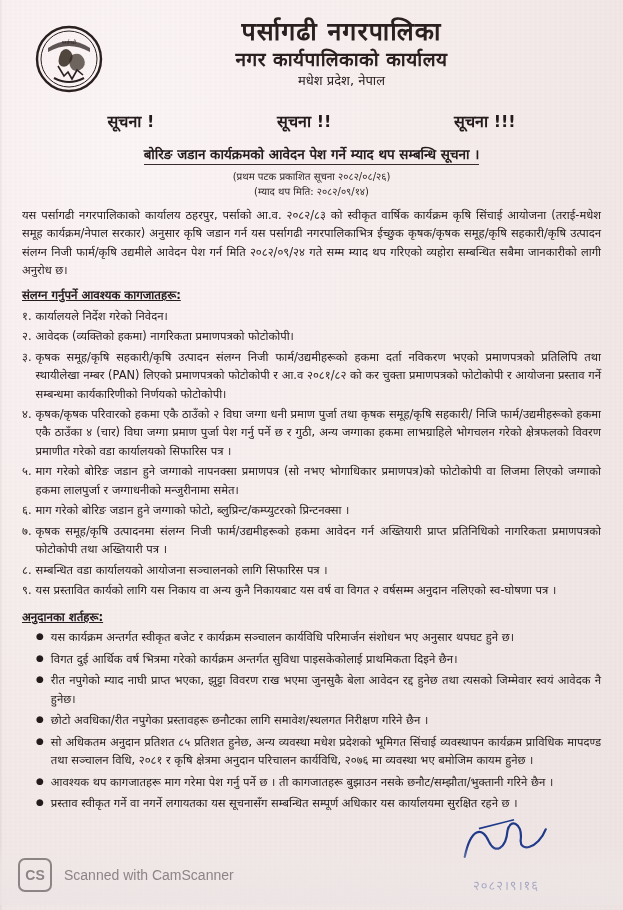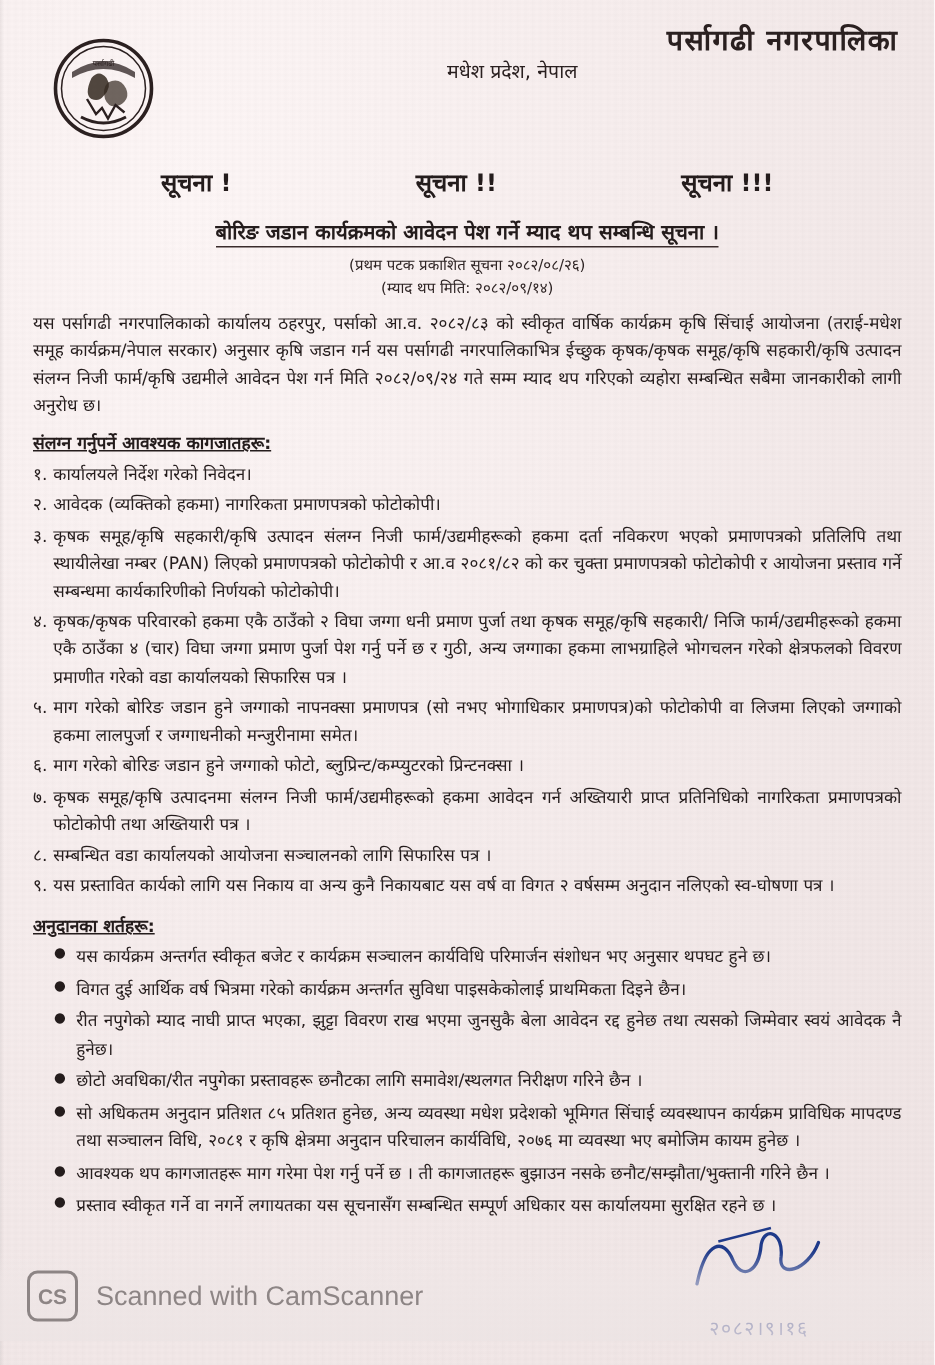--- a/index.html
+++ b/index.html
@@ -43,26 +43,25 @@
     flex: 0 0 70px;
     margin-top: 6px;
     margin-left: 10px;
   }
   .header-text {
     flex: 1;
     text-align: center;
     margin-left: -20px;
   }
   .org-line1 {
-    font-size: 19px;
+    font-size: 25px;
     letter-spacing: 1px;
     font-weight: bold;
     color: #2a2020;
     line-height: 1.25;
-    text-align: right;
   }
   .org-line2 {
     font-size: 19px;
     letter-spacing: 0.5px;
     font-weight: bold;
     color: #2a2020;
     line-height: 1.3;
   }
   .org-line3 {
     font-size: 14px;
@@ -179,21 +178,21 @@
     font-size: 13px;
     color: #1a2b7a;
     margin-top: 10px;
     letter-spacing: 1px;
   }
 
   
   .scanbar {
     position: absolute;
     left: 0;
-    bottom: 16px;
+    bottom: 5px;
     width: 623px;
     height: 60px;
     display: flex;
     align-items: center;
     padding-left: 18px;
     box-sizing: border-box;
     background: linear-gradient(180deg, rgba(240,233,233,0) 0%, rgba(238,230,230,0.55) 35%, rgba(236,228,228,0.8) 100%);
   }
   .cs-logo {
     width: 30px;
@@ -204,21 +203,21 @@
     font-size: 14px;
     font-weight: bold;
     display: flex;
     align-items: center;
     justify-content: center;
     font-family: "Liberation Sans", sans-serif;
   }
   .cs-text {
     margin-left: 12px;
     color: #8d8585;
-    font-size: 18px;
+    font-size: 14px;
     font-family: "Liberation Sans", sans-serif;
   }
   .fold {
     position: absolute;
     left: 0; top: 0;
     width: 3px; height: 910px;
     background: linear-gradient(90deg, rgba(0,0,0,0.05), rgba(0,0,0,0));
   }
 </style>
 </head>
@@ -236,20 +235,21 @@
         <path d="M14 26 Q35 12 56 26 L56 30 Q35 18 14 30 Z" fill="#2b2020" opacity="0.75"></path>
         <path d="M20 56 Q35 64 50 56" fill="none" stroke="#2b2020" stroke-width="2"></path>
         <path d="M27 30 q5 -6 10 0 q4 6 -2 12 q-3 4 -8 2 q-5 -3 0 -14 z" fill="#33281f" opacity="0.85"></path>
         <path d="M38 33 q8 -4 12 4 q3 7 -4 11 q-7 3 -10 -4 q-2 -7 2 -11 z" fill="#33281f" opacity="0.7"></path>
         <path d="M24 44 l6 10 l4 -4 l4 7 l5 -9 l6 5" fill="none" stroke="#2b2020" stroke-width="1.6"></path>
         <text x="35" y="22" font-size="5" text-anchor="middle" fill="#2b2020" font-family="DejaVu Sans, sans-serif">पर्सागढी</text>
       </svg>
     </div>
     <div class="header-text">
       <div class="org-line1">पर्सागढी नगरपालिका</div>
+      <div class="org-line2">नगर कार्यपालिकाको कार्यालय</div>
       <div class="org-line4">मधेश प्रदेश, नेपाल</div>
     </div>
   </div>
 
   <div class="notice-row">
     <span>सूचना !</span>
     <span>सूचना !!</span>
     <span>सूचना !!!</span>
   </div>
 

